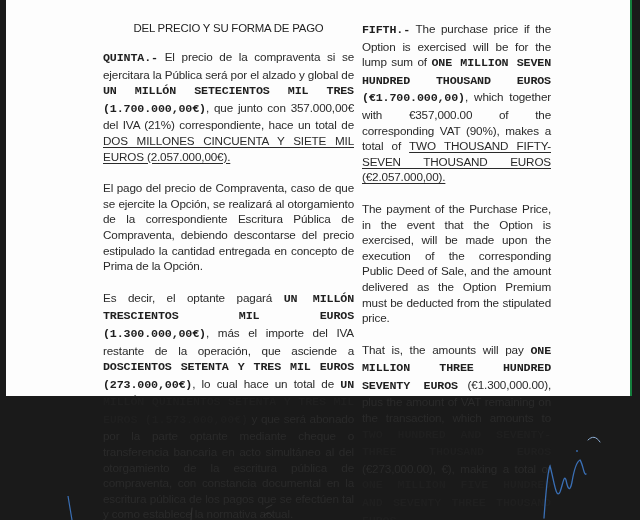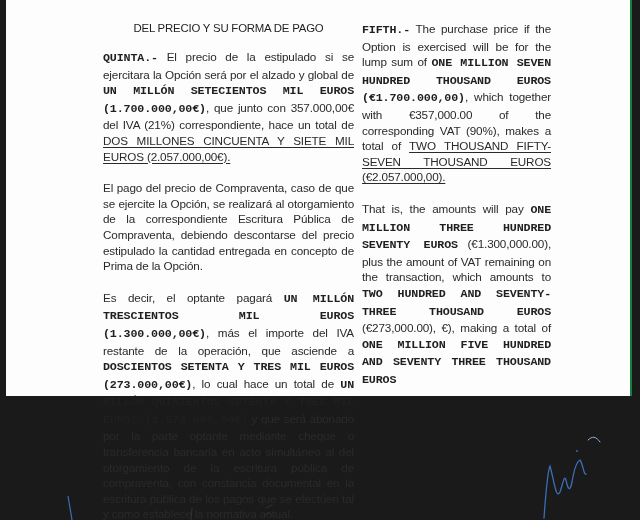--- a/index.html
+++ b/index.html
@@ -33,36 +33,37 @@
   </style>
 </head>
 <body>
 
 <div class="page">
 
   <div class="col es">
     <div class="heading">DEL PRECIO Y SU FORMA DE PAGO</div>
 
     <p class="para p1">
-      <b>QUINTA.-</b><span> El precio de la estipulado si se ejercitara la Opción será por el alzado y global de </span><b>UN MILLÓN SETECIENTOS MIL EUROS (1.700.000,00€)</b><span>, que junto con 357.000,00€ del IVA (21%) correspondiente, hace un total de </span><u>DOS MILLONES CINCUENTA Y SIETE MIL EUROS (2.057.000,00€).</u>
+      <b>QUINTA.-</b><span> El precio de la compraventa si se ejercitara la Pública será por el alzado y global de </span><b>UN MILLÓN SETECIENTOS MIL TRES (1.700.000,00€)</b><span>, que junto con 357.000,00€ del IVA (21%) correspondiente, hace un total de </span><u>DOS MILLONES CINCUENTA Y SIETE MIL EUROS (2.057.000,00€).</u>
     </p>
 
     <p class="para">El pago del precio de Compraventa, caso de que se ejercite la Opción, se realizará al otorgamiento de la correspondiente Escritura Pública de Compraventa, debiendo descontarse del precio estipulado la cantidad entregada en concepto de Prima de la Opción.</p>
 
     <p class="para">
       <span>Es decir, el optante pagará </span><b>UN MILLÓN TRESCIENTOS MIL EUROS (1.300.000,00€)</b><span>, más el importe del IVA restante de la operación, que asciende a </span><b>DOSCIENTOS SETENTA Y TRES MIL EUROS (273.000,00€)</b><span>, lo cual hace un total de </span><b>UN MILLÓN QUINIENTOS SETENTA Y TRES MIL EUROS (1.573.000,00€)</b><span> y que será abonado por la parte optante mediante cheque o transferencia bancaria en acto simultáneo al del otorgamiento de la escritura pública de compraventa, con constancia documental en la escritura pública de los pagos que se efectúen tal y como establece la normativa actual.</span>
     </p>
   </div>
 
   <div class="col en">
 
     <p class="para p1">
       <b>FIFTH.-</b><span> The purchase price if the Option is exercised will be for the lump sum of </span><b>ONE MILLION SEVEN HUNDRED THOUSAND EUROS (€1.700.000,00)</b><span>, which together with €357,000.00 of the corresponding VAT (90%), makes a total of </span><u>TWO THOUSAND FIFTY-SEVEN THOUSAND EUROS (€2.057.000,00).</u>
     </p>
 
+    <p class="para">The payment of the Purchase Price, in the event that the Option is exercised, will be made upon the execution of the corresponding Public Deed of Sale, and the amount delivered as the Option Premium must be deducted from the stipulated price.</p>
 
     <p class="para">
       <span>That is, the amounts will pay </span><b>ONE MILLION THREE HUNDRED SEVENTY EUROS</b><span> (€1.300,000.00), plus the amount of VAT remaining on the transaction, which amounts to </span><b>TWO HUNDRED AND SEVENTY-THREE THOUSAND EUROS</b><span> (€273,000.00), €), making a total of </span><b>ONE MILLION FIVE HUNDRED AND SEVENTY THREE THOUSAND EUROS</b>
     </p>
   </div>
 
   <svg class="sig" style="left:530px; top:430px;" width="80" height="90" viewBox="0 0 80 90">
     <path d="M8 88 C 10 60, 12 40, 14 36 C 18 50, 20 70, 24 62 C 27 54, 28 44, 30 50 C 32 60, 34 62, 36 52 C 38 40, 40 32, 44 30 C 47 34, 48 46, 50 44" fill="none" stroke="#3a6fb5" stroke-width="1.3" stroke-linecap="round"></path>
     <path d="M52 10 C 56 6, 60 6, 64 12" fill="none" stroke="#8fb0d8" stroke-width="1" stroke-linecap="round"></path>
     <circle cx="41" cy="21" r="0.9" fill="#3a6fb5"></circle>

